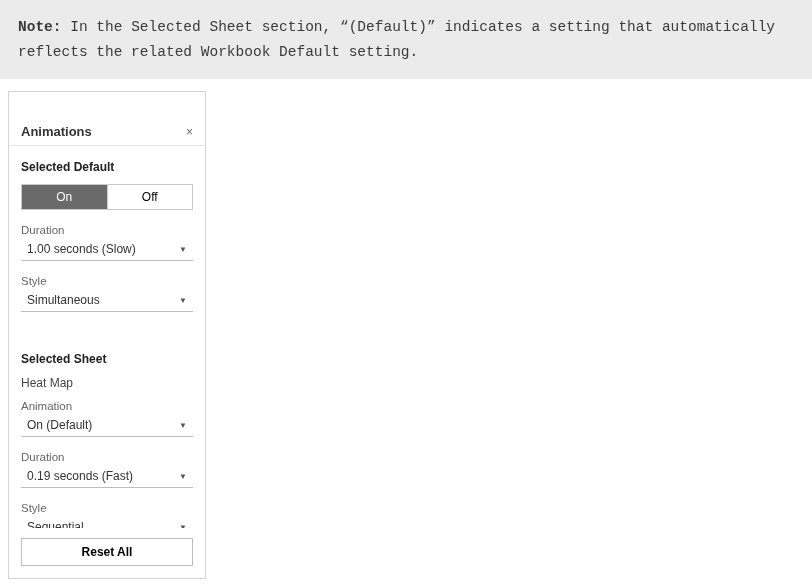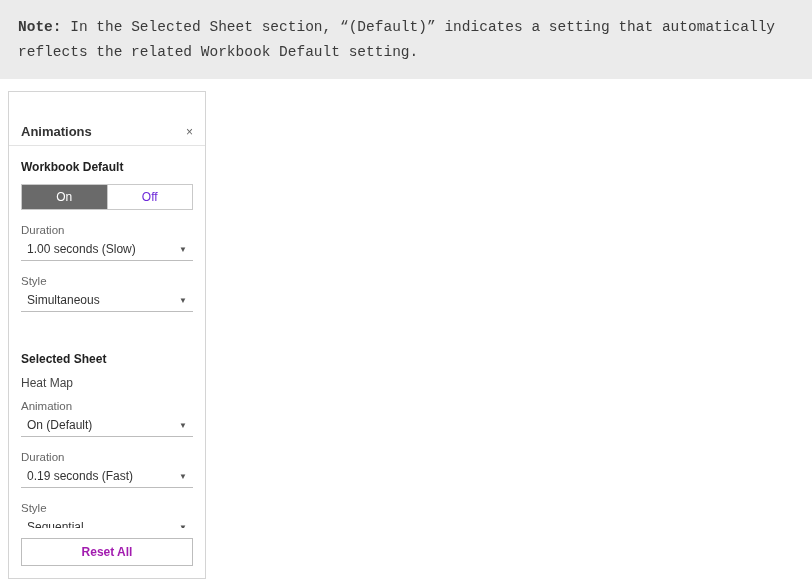--- a/index.html
+++ b/index.html
@@ -75,21 +75,21 @@
     border: 1px solid #c9c9c9;
     margin-bottom: 14px;
   }
   .toggle-btn {
     flex: 1;
     text-align: center;
     padding: 5px 0;
     font-size: 12px;
     cursor: pointer;
     background: #fff;
-    color: #6d28d9;
+    color: #000000;
   }
   .toggle-btn.active {
     background: #6a6a6a;
     color: #fff;
   }
   .toggle-btn + .toggle-btn { border-left: 1px solid #c9c9c9; }
 
   .field {
     margin-bottom: 14px;
   }
@@ -118,40 +118,40 @@
     padding: 10px 12px 12px 12px;
   }
   .reset-btn {
     width: 100%;
     text-align: center;
     border: 1px solid #bdbdbd;
     background: #fff;
     padding: 6px 0;
     font-size: 12px;
     font-weight: 700;
-    color: #a21caf;
+    color: #000000;
     cursor: pointer;
   }
   .spacer-large { height: 18px; }
 </style>
 </head>
 <body>
 
 <div class="note-box">
   <strong>Note:</strong><span> In the Selected Sheet section, “(Default)” indicates a setting that automatically reflects the related Workbook Default setting.</span>
 </div>
 
 <div class="panel">
   <div class="panel-header">
     <span class="panel-title">Animations</span>
     <span class="close-x">×</span>
   </div>
 
   <div class="panel-body">
-    <div class="section-title">Workbook Default</div>
+    <div class="section-title">Selected Default</div>
 
     <div class="toggle-group">
       <div class="toggle-btn active">On</div>
       <div class="toggle-btn">Off</div>
     </div>
 
     <div class="field">
       <div class="field-label">Duration</div>
       <div class="select">
         <span>1.00 seconds (Slow)</span>

